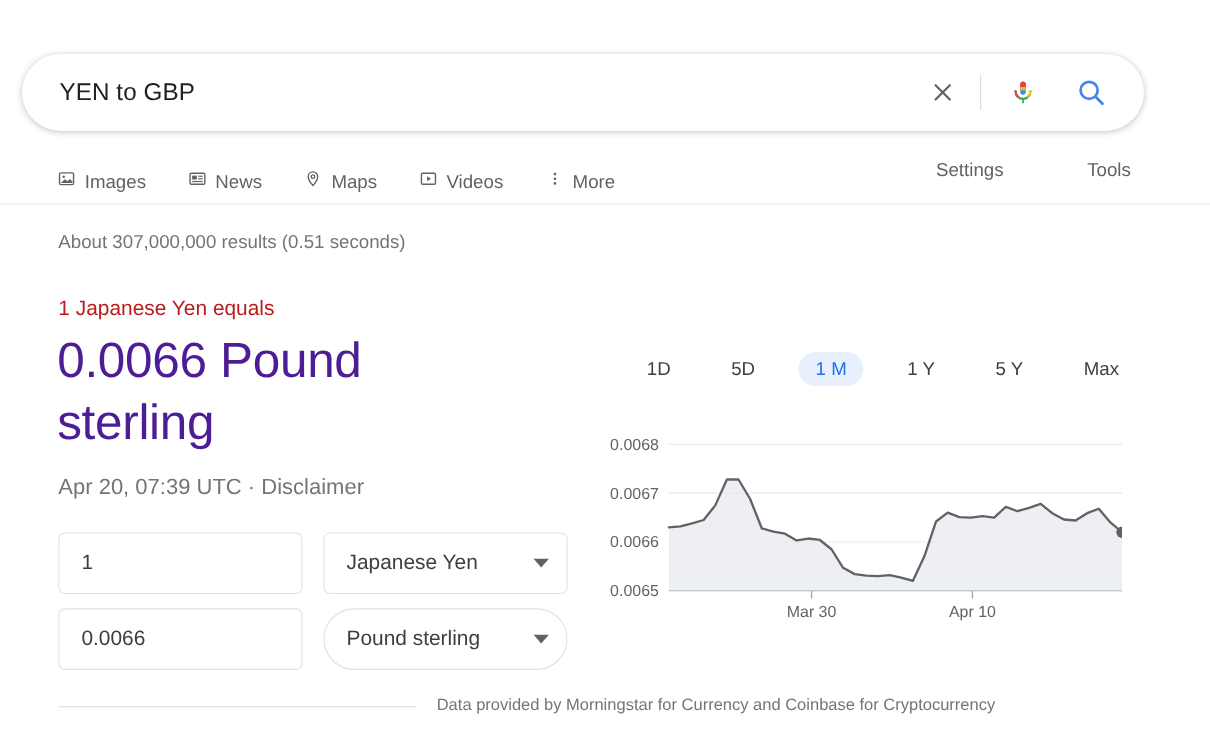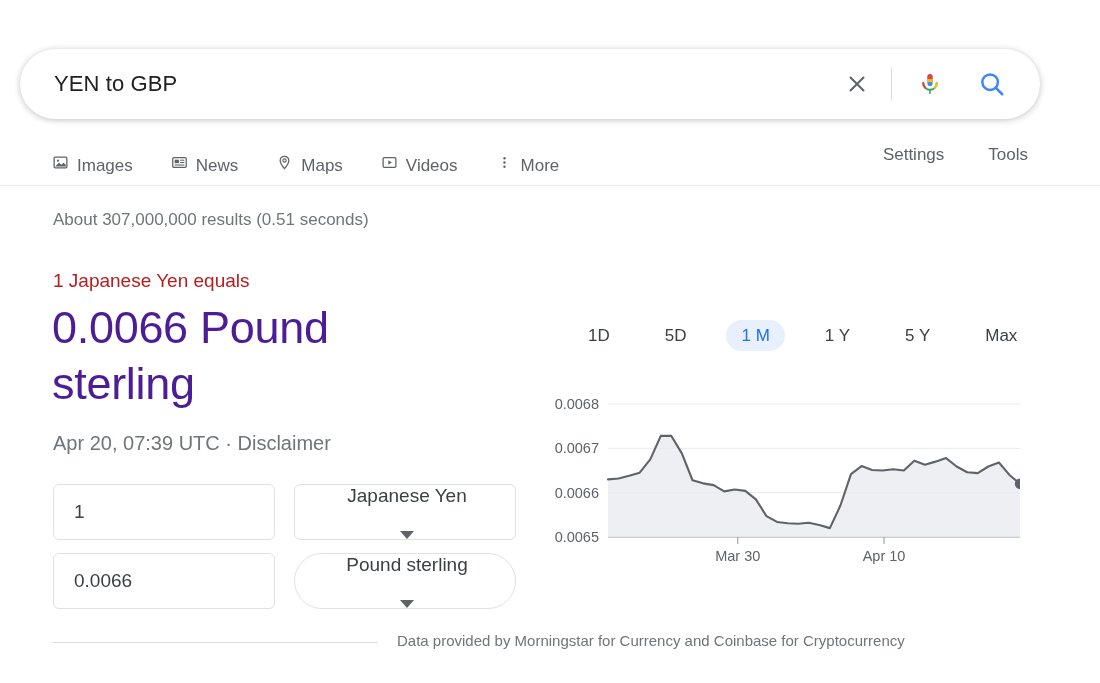--- a/index.html
+++ b/index.html
@@ -60,21 +60,21 @@
   }
   .nav-tab .nav-lbl { line-height: 1; }
   .nav-tab.active { color: #1a73e8; }
   .nav-tab.active::after {
     content: ""; position: absolute;
     left: 0; right: 16px; bottom: 0;
     height: 3px; background: #1a73e8;
   }
   .nav-right {
     position: absolute; right: 72px; top: 16px;
-    display: flex; gap: 44px;
+    display: flex; gap: 76px;
   }
   .nav-right .nav-act {
     font-size: 17px; color: #5f6368; cursor: pointer; line-height: 1;
   }
 
   
   .result-stats {
     position: absolute; left: 53px; top: 210px;
     font-size: 17px; color: #70757a;
   }
@@ -108,21 +108,20 @@
     border: none; outline: none; background: transparent;
     font-family: "Liberation Sans", sans-serif;
     font-size: 19px; color: #3c4043;
     padding-left: 20px; width: 100%;
   }
   .cur-field {
     width: 222px; height: 56px;
     padding: 0 16px 0 20px;
     justify-content: space-between;
     cursor: pointer;
-    flex-direction: column;
   }
   .cur-field .cur-lbl { font-size: 19px; color: #3c4043; }
   .caret {
     width: 0; height: 0;
     border-left: 7px solid transparent;
     border-right: 7px solid transparent;
     border-top: 8px solid #5f6368;
   }
   .f-amount-1 { left: 53px; top: 484px; }
   .f-cur-1    { left: 294px; top: 484px; }

